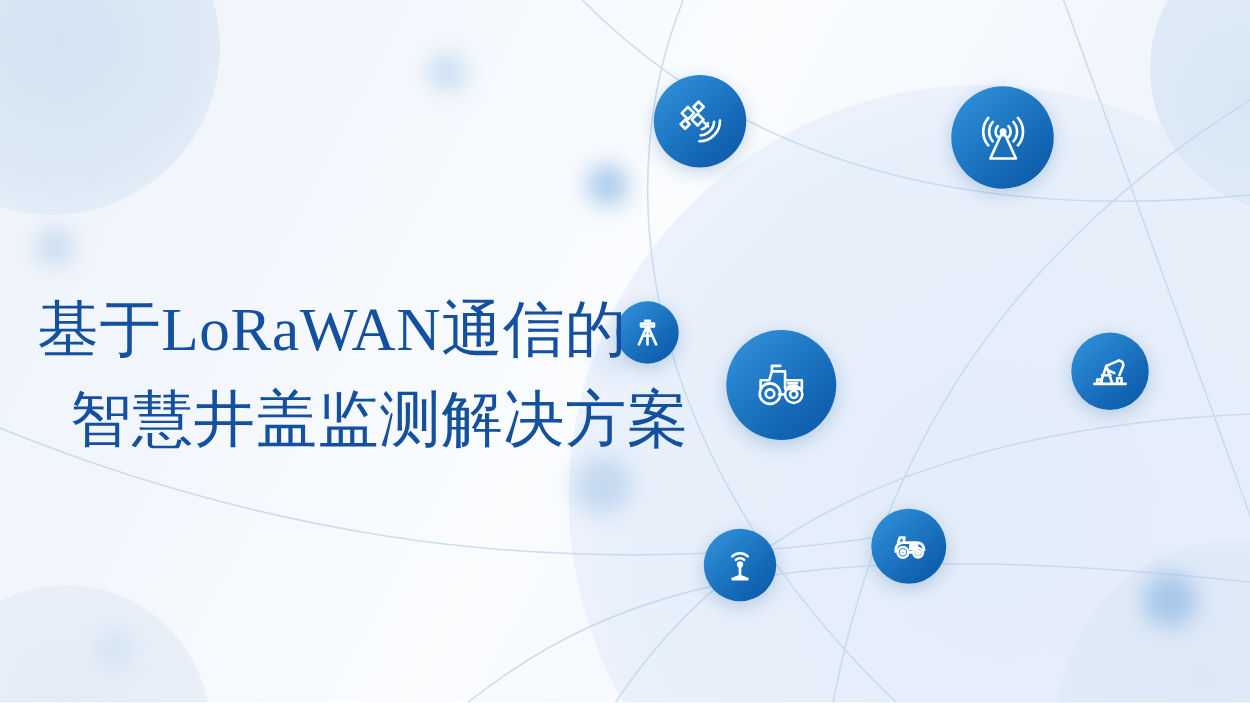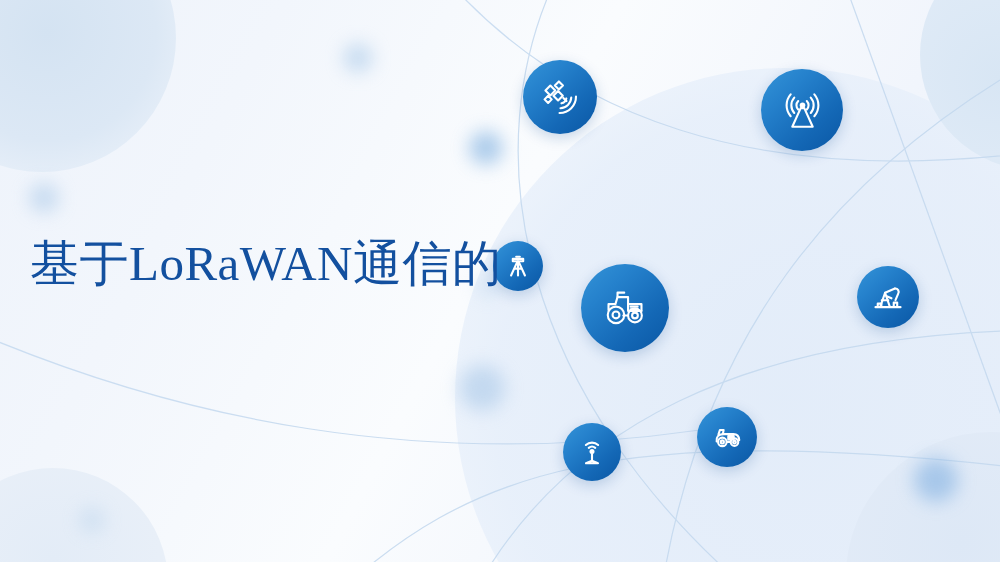--- a/index.html
+++ b/index.html
@@ -236,15 +236,16 @@
       <rect x="12.6" y="10.8" width="4.2" height="2.7"></rect>
       <path d="M13.5 11.7 L15.9 11.7"></path>
       <path d="M13.5 12.7 L15.9 12.7"></path>
     </g>
         </svg>
       </div>
     </div>
 
   <div class="title-block">
     <div class="title-line">基于LoRaWAN通信的</div>
+    <div class="title-line title-line-2">智慧井盖监测解决方案</div>
   </div>
 
 </div>
 
 </body></html>

